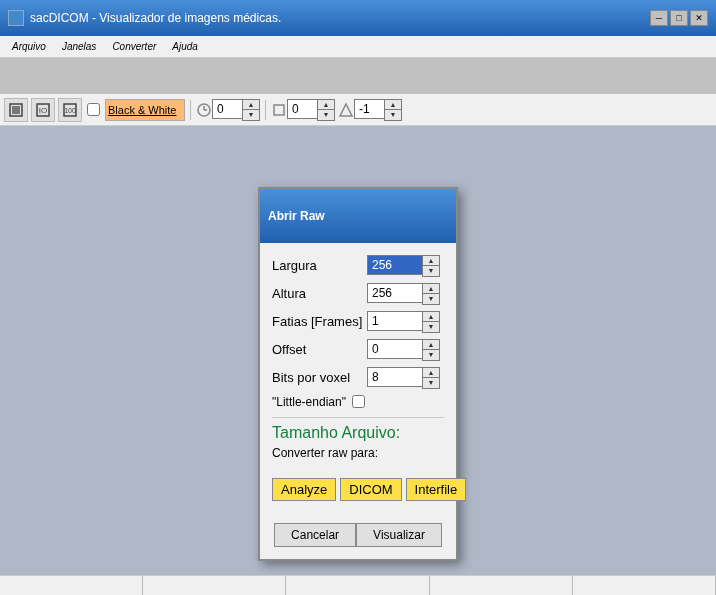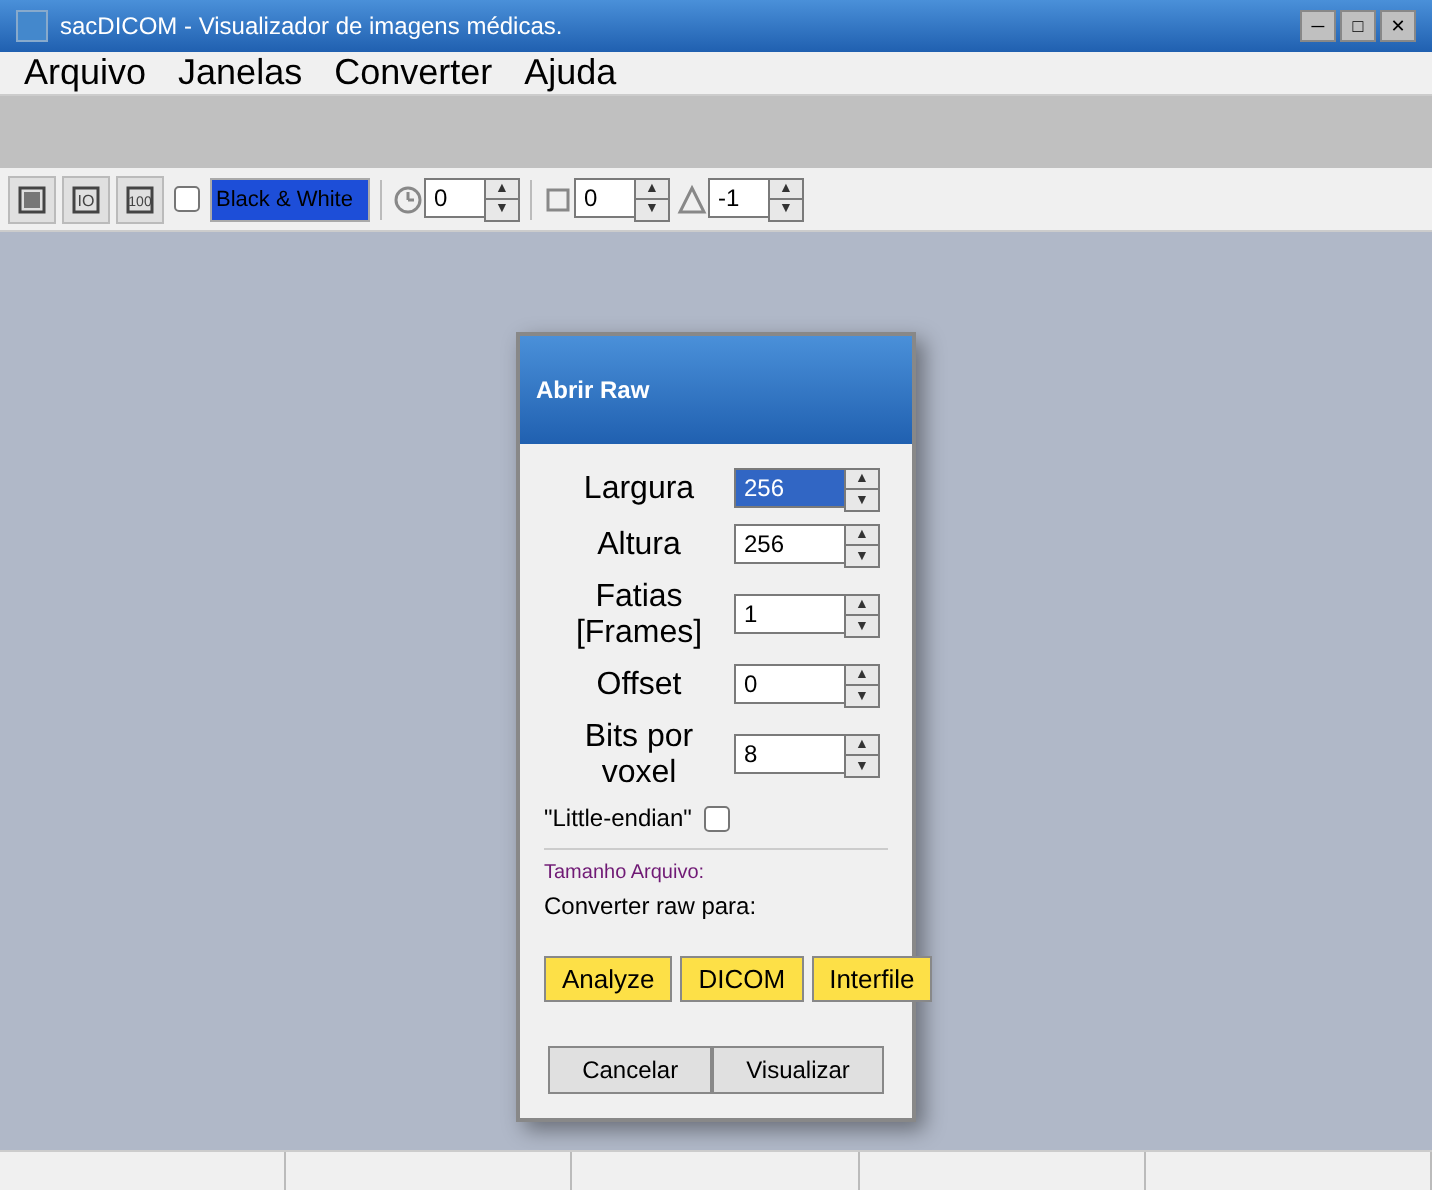--- a/index.html
+++ b/index.html
@@ -13,21 +13,21 @@
     }
 
     
     .title-bar {
       background: linear-gradient(to bottom, #4a90d9, #2060b0);
       color: white;
       padding: 4px 8px;
       display: flex;
       align-items: center;
       justify-content: space-between;
-      height: 26px;
+      height: 36px;
     }
     .title-bar-left {
       display: flex;
       align-items: center;
       gap: 6px;
     }
     .title-icon {
       width: 16px;
       height: 16px;
       background: #4488cc;
@@ -59,21 +59,22 @@
       background: #f0f0f0;
       border-bottom: 1px solid #ccc;
       padding: 2px 4px;
       display: flex;
       align-items: center;
       height: 22px;
     }
     .menu-item {
       padding: 2px 8px;
       cursor: pointer;
-      font-size: 18px;
+      font-size: 10px;
+      font-style: italic;
     }
 
     
     .toolbar {
       background: #f0f0f0;
       border-bottom: 1px solid #ccc;
       padding: 2px 4px;
       display: flex;
       align-items: center;
       gap: 3px;
@@ -94,22 +95,23 @@
     .toolbar-separator {
       width: 1px;
       height: 20px;
       background: #bbb;
       margin: 0 2px;
     }
     .toolbar-select {
       height: 22px;
       font-size: 11px;
       border: 1px solid #aaa;
-      background: #1d4ed8;
+      background: #fdba74;
       padding: 0 2px;
+      text-decoration: underline;
     }
 
     
     .main-area {
       background: #b0b8c8;
       flex: 1;
       position: relative;
       height: calc(595px - 26px - 22px - 32px - 20px);
       display: flex;
       align-items: center;
@@ -161,23 +163,22 @@
     .dialog-body {
       padding: 12px 12px 8px 12px;
     }
     .form-row {
       display: flex;
       align-items: center;
       margin-bottom: 6px;
     }
     .form-label {
       width: 95px;
-      font-size: 16px;
+      font-size: 13px;
       color: #000;
-      text-align: center;
     }
     .spinbox-wrapper {
       display: flex;
       align-items: stretch;
     }
     .spinbox-input {
       width: 55px;
       height: 20px;
       border: 1px solid #7a7a7a;
       border-right: none;
@@ -212,22 +213,22 @@
     .checkbox-row {
       display: flex;
       align-items: center;
       margin-bottom: 8px;
       gap: 6px;
     }
     .checkbox-label {
       font-size: 12px;
     }
     .info-text {
-      font-size: 10px;
-      color: #701a75;
+      font-size: 16px;
+      color: #15803d;
       margin-bottom: 4px;
     }
     .converter-label {
       font-size: 12px;
       color: #000;
       margin-bottom: 18px;
     }
     .converter-buttons {
       display: flex;
       gap: 4px;

